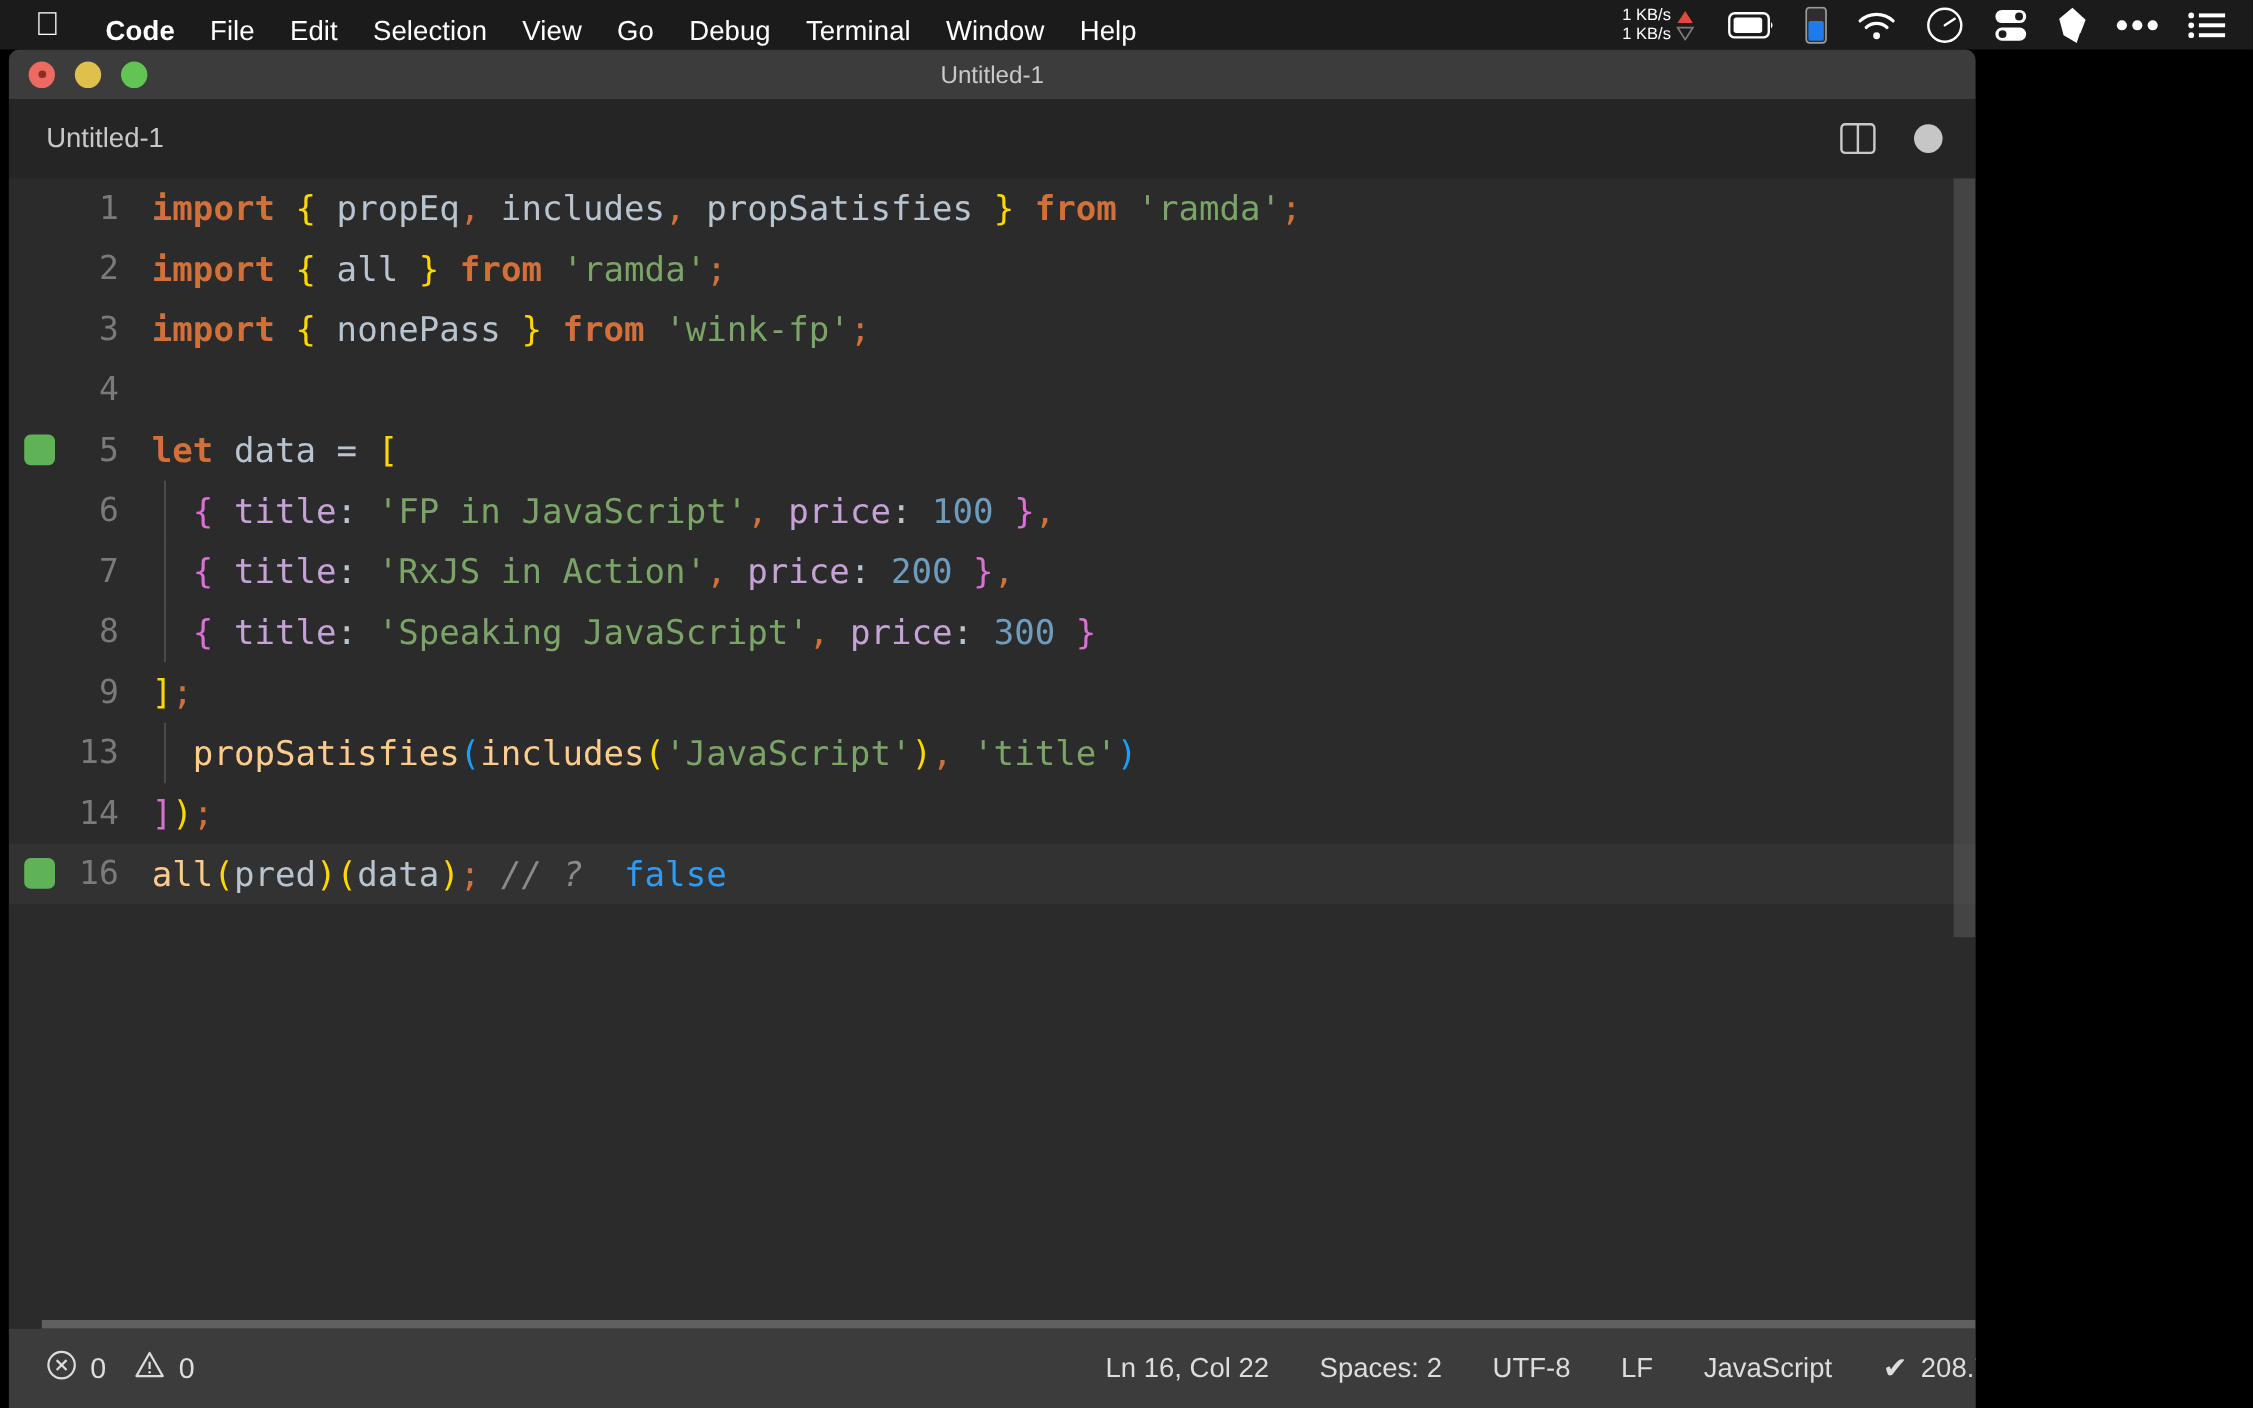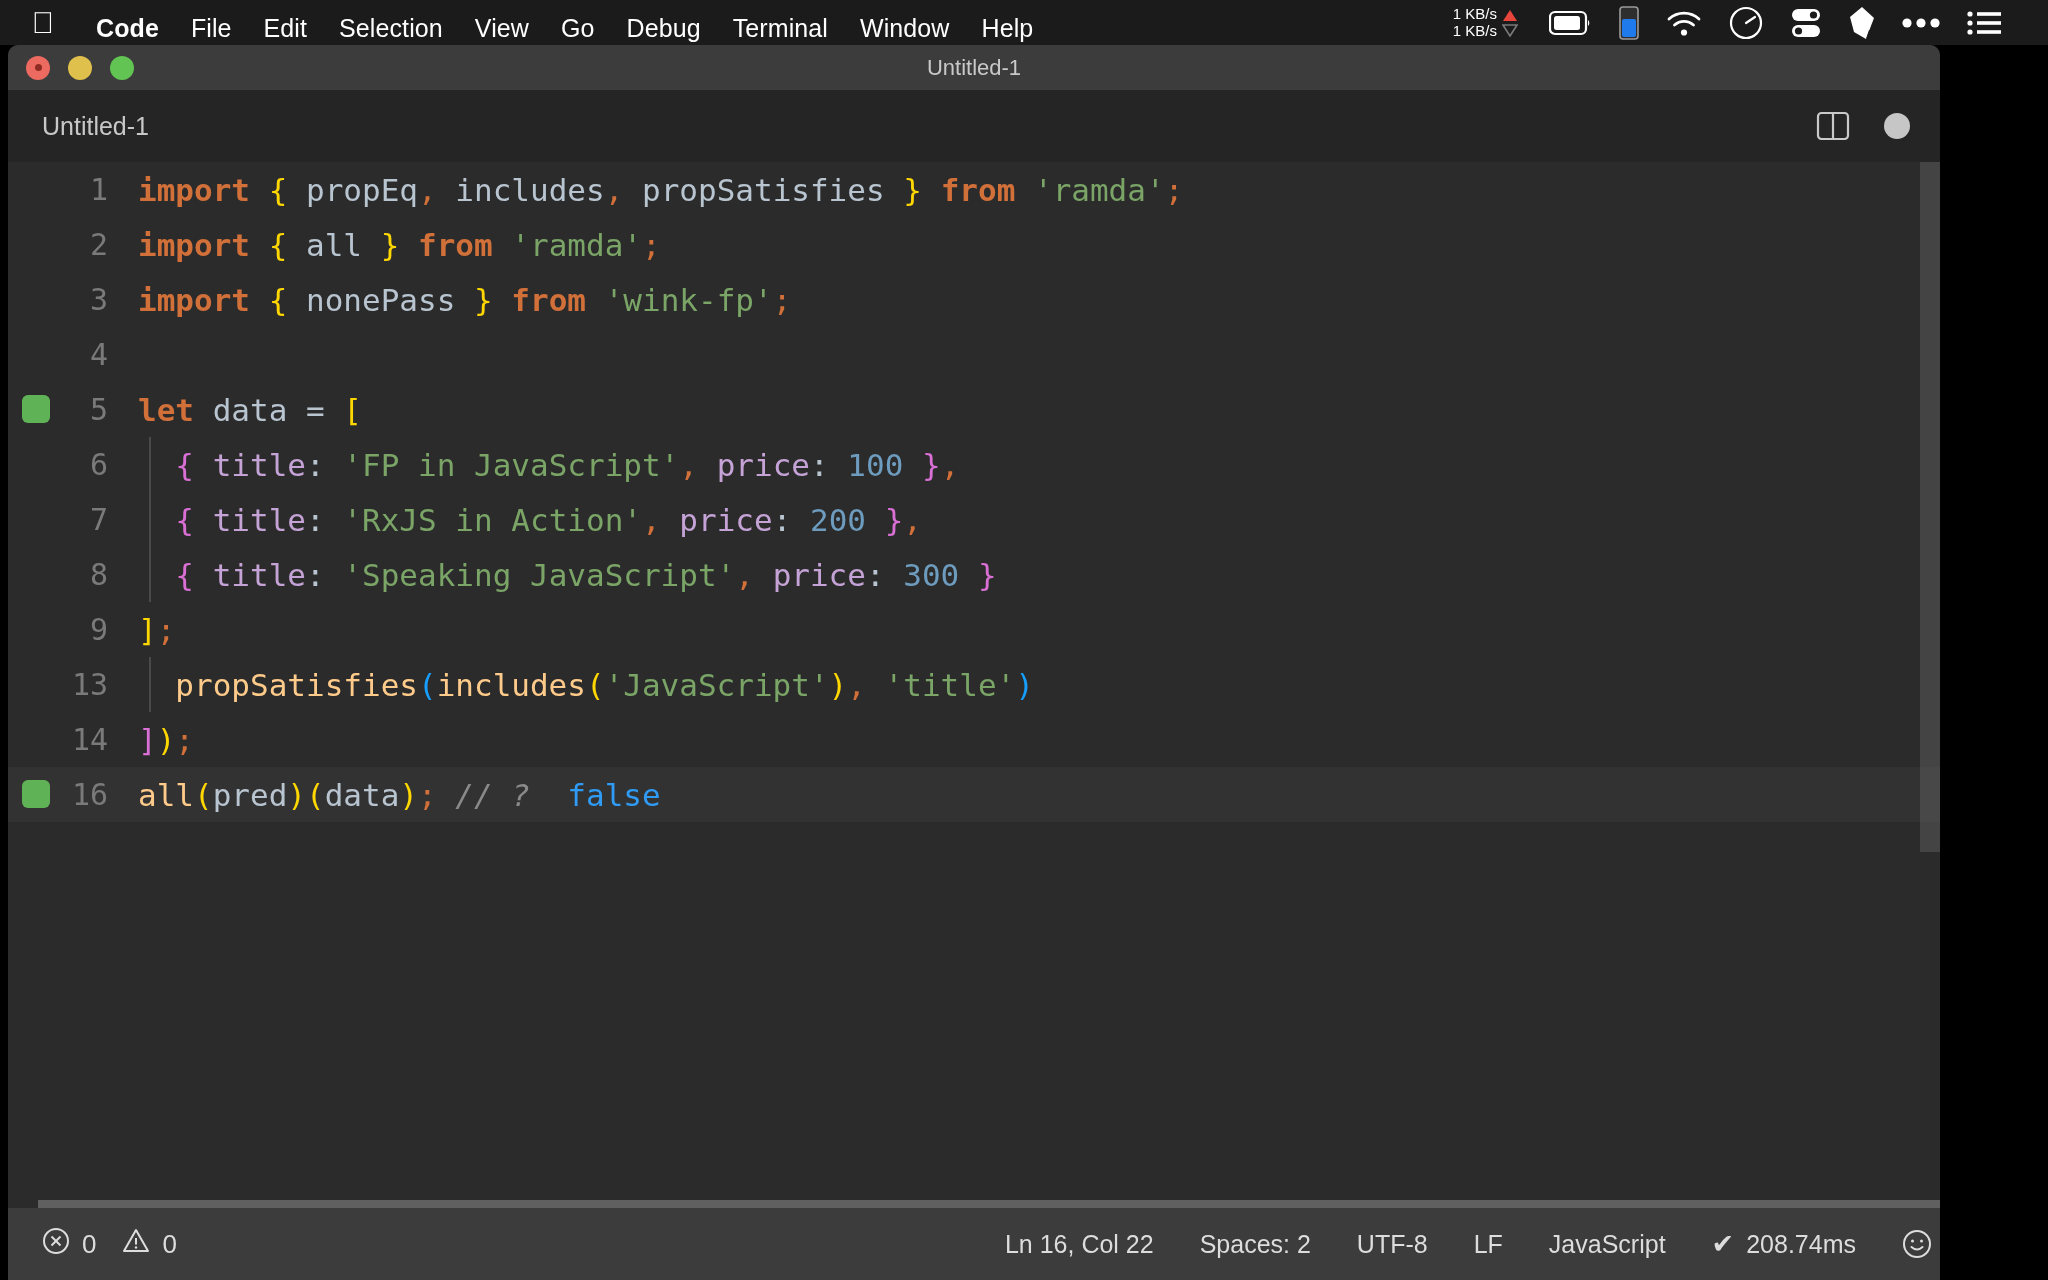--- a/index.html
+++ b/index.html
@@ -24,34 +24,34 @@
     font-size:30px; line-height:1; color:#fff;
   }
   .menu-item{
     padding:0 16px; font-size:25px; line-height:45px;
     color:#ffffff; white-space:nowrap; letter-spacing:.1px;
   }
   .menu-item.bold{ font-weight:bold; }
 
   #menubar-right{
     margin-left:auto; display:flex; align-items:center; height:100%;
-    padding-right:34px;
+    padding-right:12px;
   }
   .net-speed{
     display:flex; align-items:center; font-size:15px; line-height:1.12;
     color:#fff; margin-right:18px;
   }
   .net-speed .rates{ text-align:right; }
   .net-arrows{ display:flex; flex-direction:column; margin-left:5px; }
 
   .sysicon{ margin:0 13px; display:flex; align-items:center; justify-content:center; }
 
   
   #window{
-    position:absolute; left:8px; top:45px; width:1932px; height:1235px;
+    position:absolute; left:8px; top:45px; width:1788px; height:1235px;
     background:#252526; border-radius:10px 10px 0 0; overflow:hidden;
   }
 
   
   #titlebar{
     position:relative; height:45px; background:#3c3c3c;
     display:flex; align-items:center; justify-content:center;
   }
   #traffic{ position:absolute; left:18px; top:0; height:45px; display:flex; align-items:center; }
   .light{ width:24px; height:24px; border-radius:50%; margin-right:18px; position:relative; }

